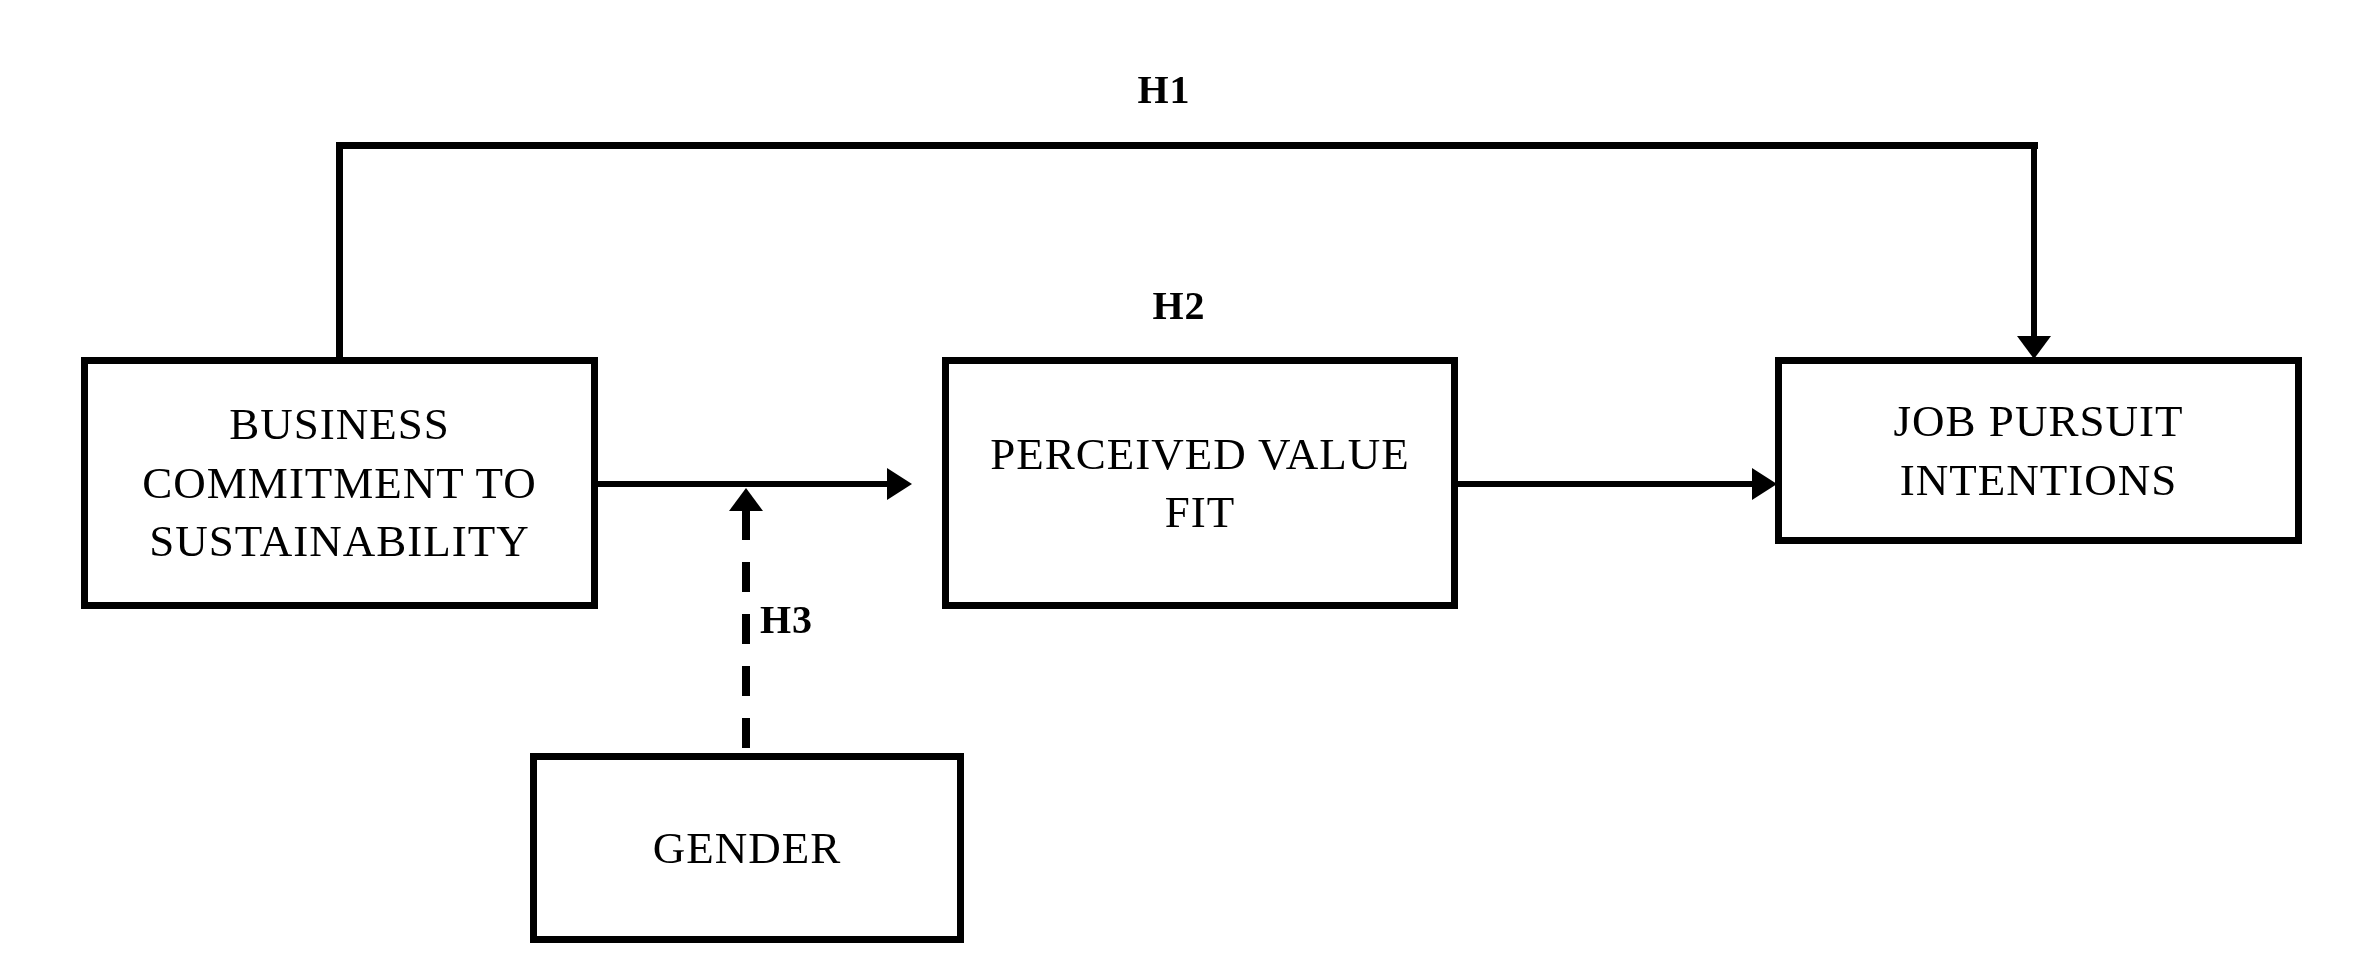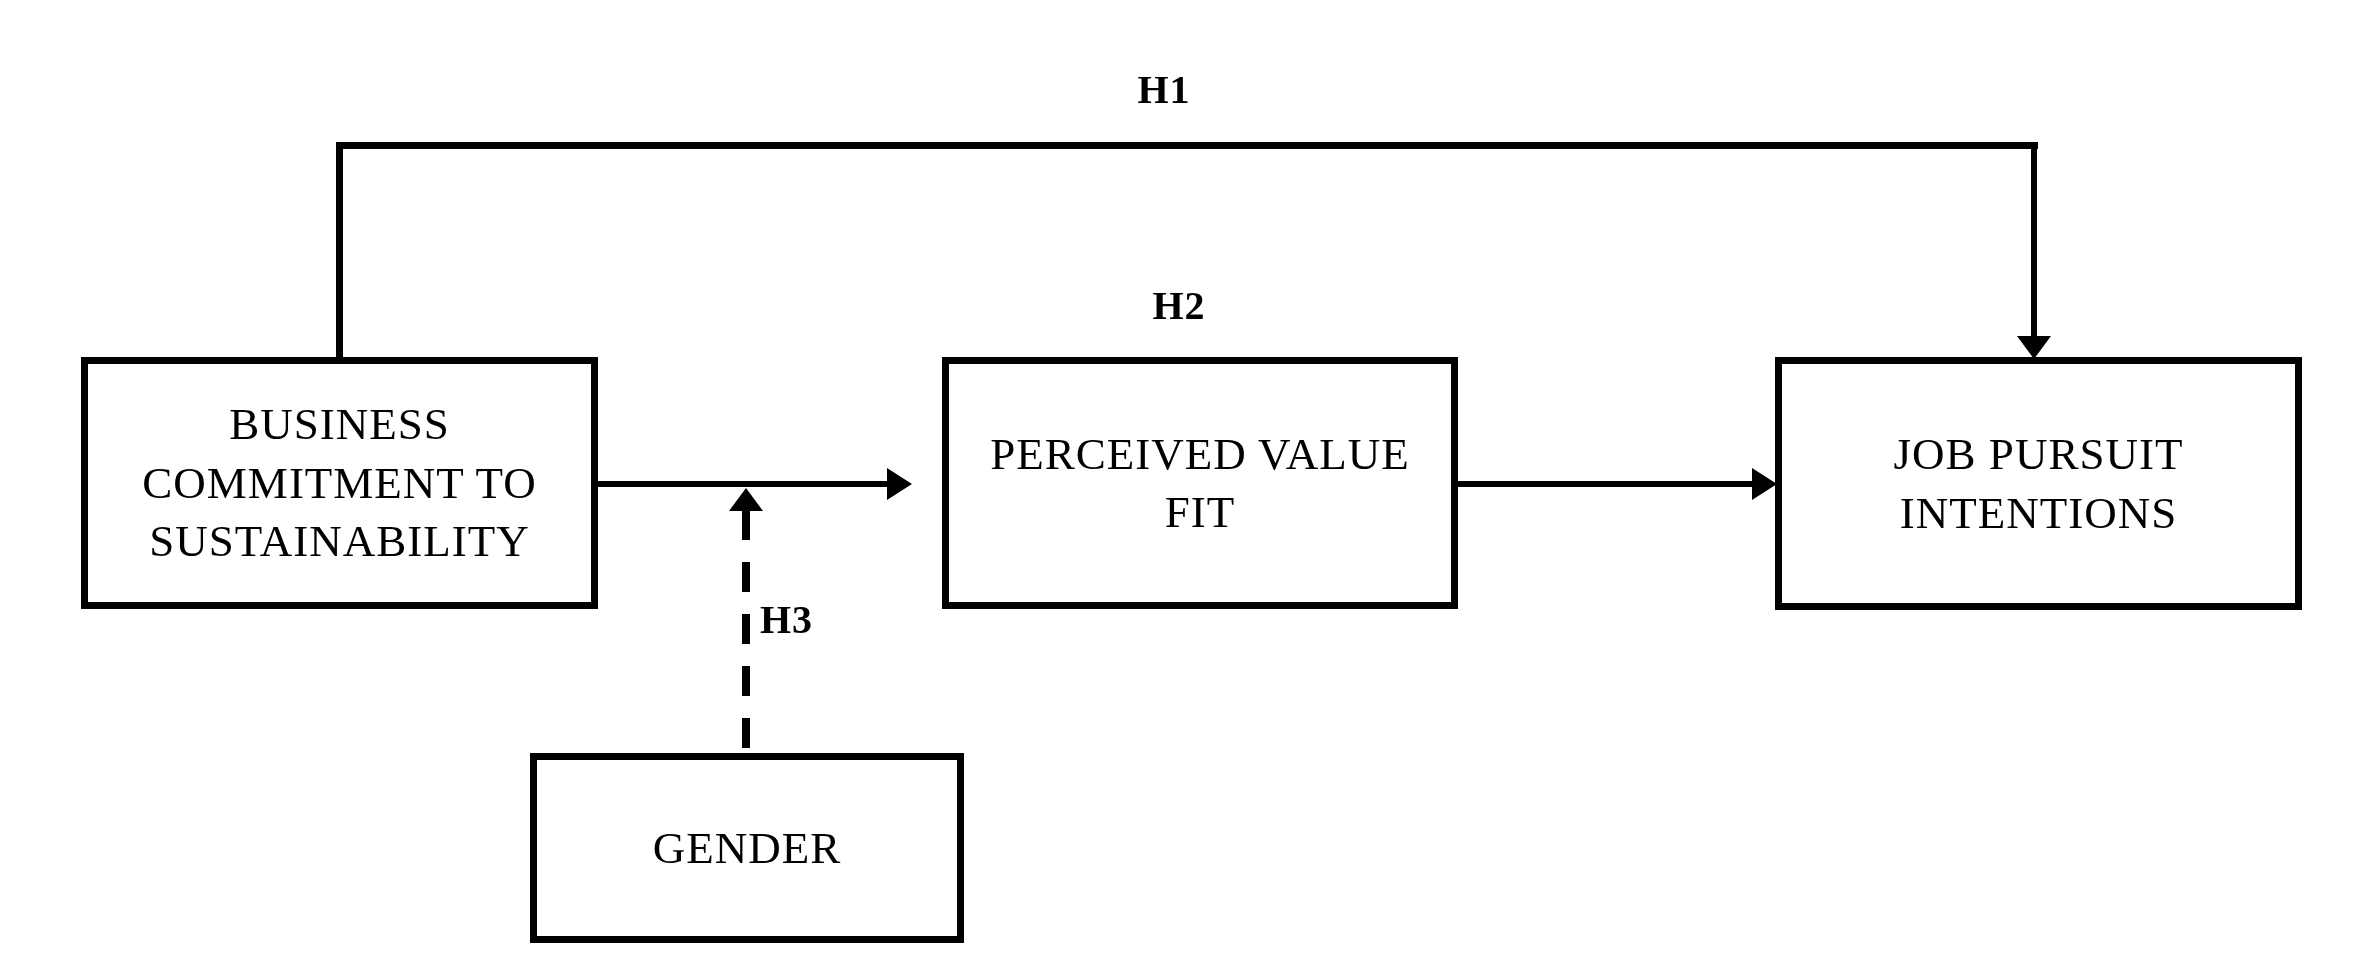--- a/index.html
+++ b/index.html
@@ -48,21 +48,21 @@
   .ah-right{position:absolute;width:0;height:0;
     border-top:16px solid transparent;border-bottom:16px solid transparent;border-left:25px solid var(--line);}
   .ah-down{position:absolute;width:0;height:0;
     border-left:17px solid transparent;border-right:17px solid transparent;border-top:23px solid var(--line);}
   .ah-up{position:absolute;width:0;height:0;
     border-left:17px solid transparent;border-right:17px solid transparent;border-bottom:23px solid var(--line);}
 
   
   #box-bcs{left:81px;top:357px;width:517px;height:252px;justify-content:center;}
   #box-pvf{left:942px;top:357px;width:516px;height:252px;font-family:Liberation Serif, serif;}
-  #box-jpi{left:1775px;top:357px;width:527px;height:253px;}
+  #box-jpi{left:1775px;top:357px;width:527px;height:187px;}
   #box-gender{left:530px;top:753px;width:434px;height:190px;}
 
   
   #h1-vert-left{left:336px;top:142px;width:7px;height:215px;}
   #h1-horiz{left:336px;top:142px;width:1702px;height:7px;}
   #h1-vert-right{left:2031px;top:142px;width:6px;height:196px;}
   #h1-head{left:2017px;top:336px;}
 
   
   #arrow-bcs-pvf{left:598px;top:481px;width:292px;height:6px;}

